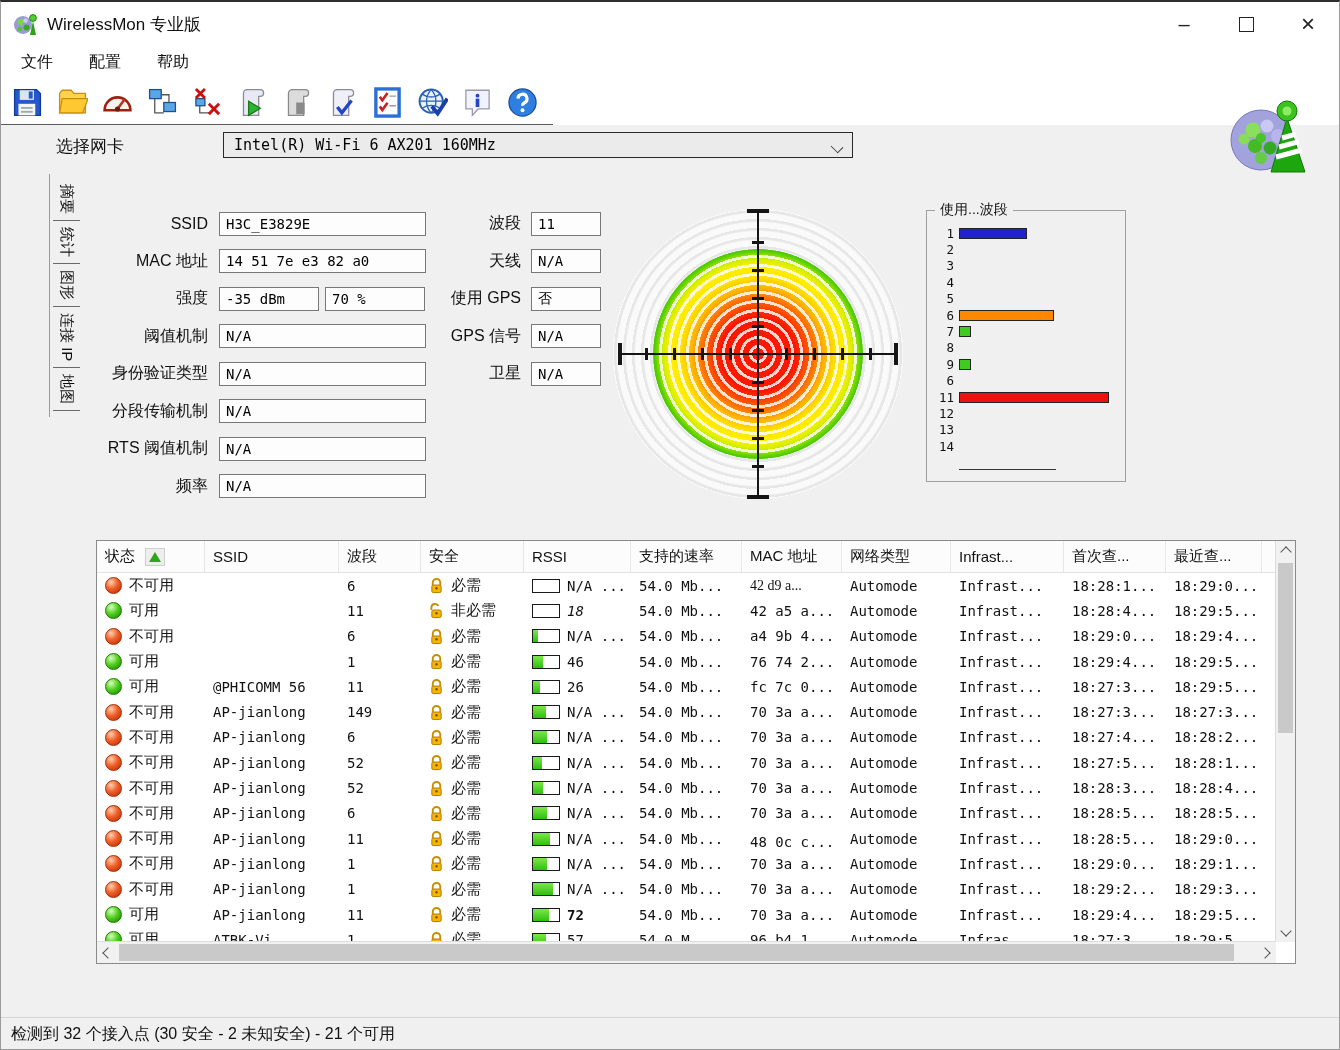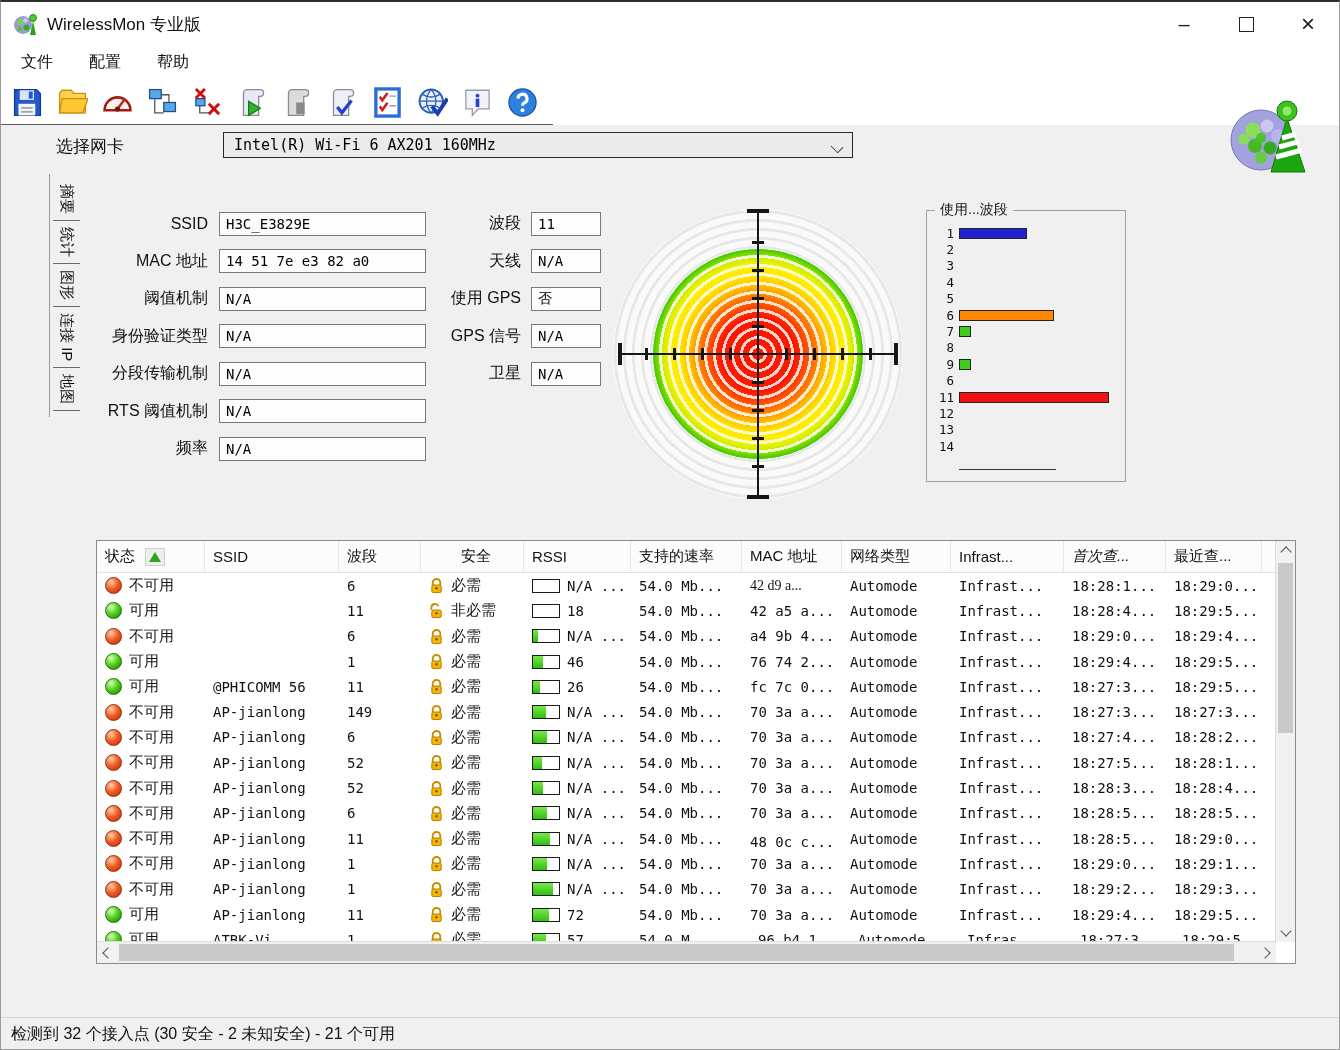--- a/index.html
+++ b/index.html
@@ -257,20 +257,25 @@
     </div>
 
   <div class="form-left" id="form-left">
       <div class="form-row">
         <div class="flabel">SSID</div>
         <div class="fbox w205">H3C_E3829E</div>
       </div>
       <div class="form-row">
         <div class="flabel">MAC 地址</div>
         <div class="fbox w205">14 51 7e e3 82 a0</div>
+      </div>
+      <div class="form-row">
+        <div class="flabel">强度</div>
+        <div class="fbox w100">-35 dBm</div>
+        <div class="fbox w100">70 %</div>
       </div>
       <div class="form-row">
         <div class="flabel">阈值机制</div>
         <div class="fbox w205">N/A</div>
       </div>
       <div class="form-row">
         <div class="flabel">身份验证类型</div>
         <div class="fbox w205">N/A</div>
       </div>
       <div class="form-row">
@@ -397,39 +402,39 @@
           <div class="sort-box">
             <div class="sort-tri"></div>
           </div>
         </div>
         <div class="hcell" style="width: 134px;">
           <span>SSID</span>
         </div>
         <div class="hcell" style="width: 82px;">
           <span>波段</span>
         </div>
-        <div class="hcell" style="width: 103px; justify-content: center;">
+        <div class="hcell" style="width: 103px;">
           <span>安全</span>
         </div>
         <div class="hcell" style="width: 107px;">
           <span>RSSI</span>
         </div>
         <div class="hcell" style="width: 111px;">
           <span>支持的速率</span>
         </div>
         <div class="hcell" style="width: 100px;">
           <span>MAC 地址</span>
         </div>
         <div class="hcell" style="width: 109px;">
           <span>网络类型</span>
         </div>
         <div class="hcell" style="width: 113px;">
           <span>Infrast...</span>
         </div>
-        <div class="hcell" style="width: 102px; font-style: italic;">
+        <div class="hcell" style="width: 102px;">
           <span>首次查...</span>
         </div>
         <div class="hcell" style="width: 96px;">
           <span>最近查...</span>
         </div>
       </div>
     <div class="tbody" id="tbody">
         <div class="trow">
           <div class="tcell cn" style="width: 108px;"><span class="ball red"></span>不可用</div>
           <div class="tcell" style="width: 134px;"></div>
@@ -451,21 +456,21 @@
         </div>
         <div class="trow">
           <div class="tcell cn" style="width: 108px;"><span class="ball green"></span>可用</div>
           <div class="tcell" style="width: 134px;"></div>
           <div class="tcell" style="width: 82px;">11</div>
           <div class="tcell cn" style="width: 103px;"><svg class="locksvg" width="15" height="17" viewBox="0 0 16 17">
               <path d="M2.5 8V5.5a4 4 0 0 1 7.6-1.8" fill="none" stroke="#c89000" stroke-width="2"></path>
               <rect x="3" y="8" width="10" height="8" rx="1.5" fill="#f6b500" stroke="#b07800"></rect>
               <circle cx="8" cy="11.5" r="1.3" fill="#7a5200"></circle>
             </svg>非必需</div>
-          <div class="tcell" style="width: 107px;"><div class="rssibar">
+          <div class="tcell" style="width: 107px; font-style: italic;"><div class="rssibar">
               <div class="rssifill" style="width: 0%;"></div>
             </div>18</div>
           <div class="tcell" style="width: 111px;">54.0 Mb...</div>
           <div class="tcell" style="width: 100px;">42 a5 a...</div>
           <div class="tcell" style="width: 109px;">Automode</div>
           <div class="tcell" style="width: 113px;">Infrast...</div>
           <div class="tcell" style="width: 102px;">18:28:4...</div>
           <div class="tcell" style="width: 96px;">18:29:5...</div>
         </div>
         <div class="trow">
@@ -679,21 +684,21 @@
         </div>
         <div class="trow">
           <div class="tcell cn" style="width: 108px;"><span class="ball green"></span>可用</div>
           <div class="tcell" style="width: 134px;">AP-jianlong</div>
           <div class="tcell" style="width: 82px;">11</div>
           <div class="tcell cn" style="width: 103px;"><svg class="locksvg" width="15" height="17" viewBox="0 0 16 17">
               <path d="M4 8V5.5a4 4 0 0 1 8 0V8" fill="none" stroke="#c89000" stroke-width="2"></path>
               <rect x="3" y="8" width="10" height="8" rx="1.5" fill="#f6b500" stroke="#b07800"></rect>
               <circle cx="8" cy="11.5" r="1.3" fill="#7a5200"></circle>
             </svg>必需</div>
-          <div class="tcell" style="width: 107px;"><div class="rssibar">
+          <div class="tcell" style="width: 107px; font-weight: bold;"><div class="rssibar">
               <div class="rssifill" style="width: 60%;"></div>
             </div>72</div>
           <div class="tcell" style="width: 111px;">54.0 Mb...</div>
           <div class="tcell" style="width: 100px;">70 3a a...</div>
           <div class="tcell" style="width: 109px;">Automode</div>
           <div class="tcell" style="width: 113px;">Infrast...</div>
           <div class="tcell" style="width: 102px;">18:29:4...</div>
           <div class="tcell" style="width: 96px;">18:29:5...</div>
         </div>
         <div class="trow">
@@ -702,21 +707,21 @@
           <div class="tcell" style="width: 82px;">1</div>
           <div class="tcell cn" style="width: 103px;"><svg class="locksvg" width="15" height="17" viewBox="0 0 16 17">
               <path d="M4 8V5.5a4 4 0 0 1 8 0V8" fill="none" stroke="#c89000" stroke-width="2"></path>
               <rect x="3" y="8" width="10" height="8" rx="1.5" fill="#f6b500" stroke="#b07800"></rect>
               <circle cx="8" cy="11.5" r="1.3" fill="#7a5200"></circle>
             </svg>必需</div>
           <div class="tcell" style="width: 107px;"><div class="rssibar">
               <div class="rssifill" style="width: 50%;"></div>
             </div>57</div>
           <div class="tcell" style="width: 111px;">54.0 M...</div>
-          <div class="tcell" style="width: 100px; margin-left: 8px;">96 b4 1...</div>
+          <div class="tcell" style="width: 100px;">96 b4 1...</div>
           <div class="tcell" style="width: 109px;">Automode</div>
           <div class="tcell" style="width: 113px;">Infras...</div>
           <div class="tcell" style="width: 102px;">18:27:3...</div>
           <div class="tcell" style="width: 96px;">18:29:5...</div>
         </div>
       </div>
     <div class="vscroll">
       <div class="sbtn" style="top:3px;left:0;right:0;height:16px;">
           <span class="chev up"></span>
         </div>

